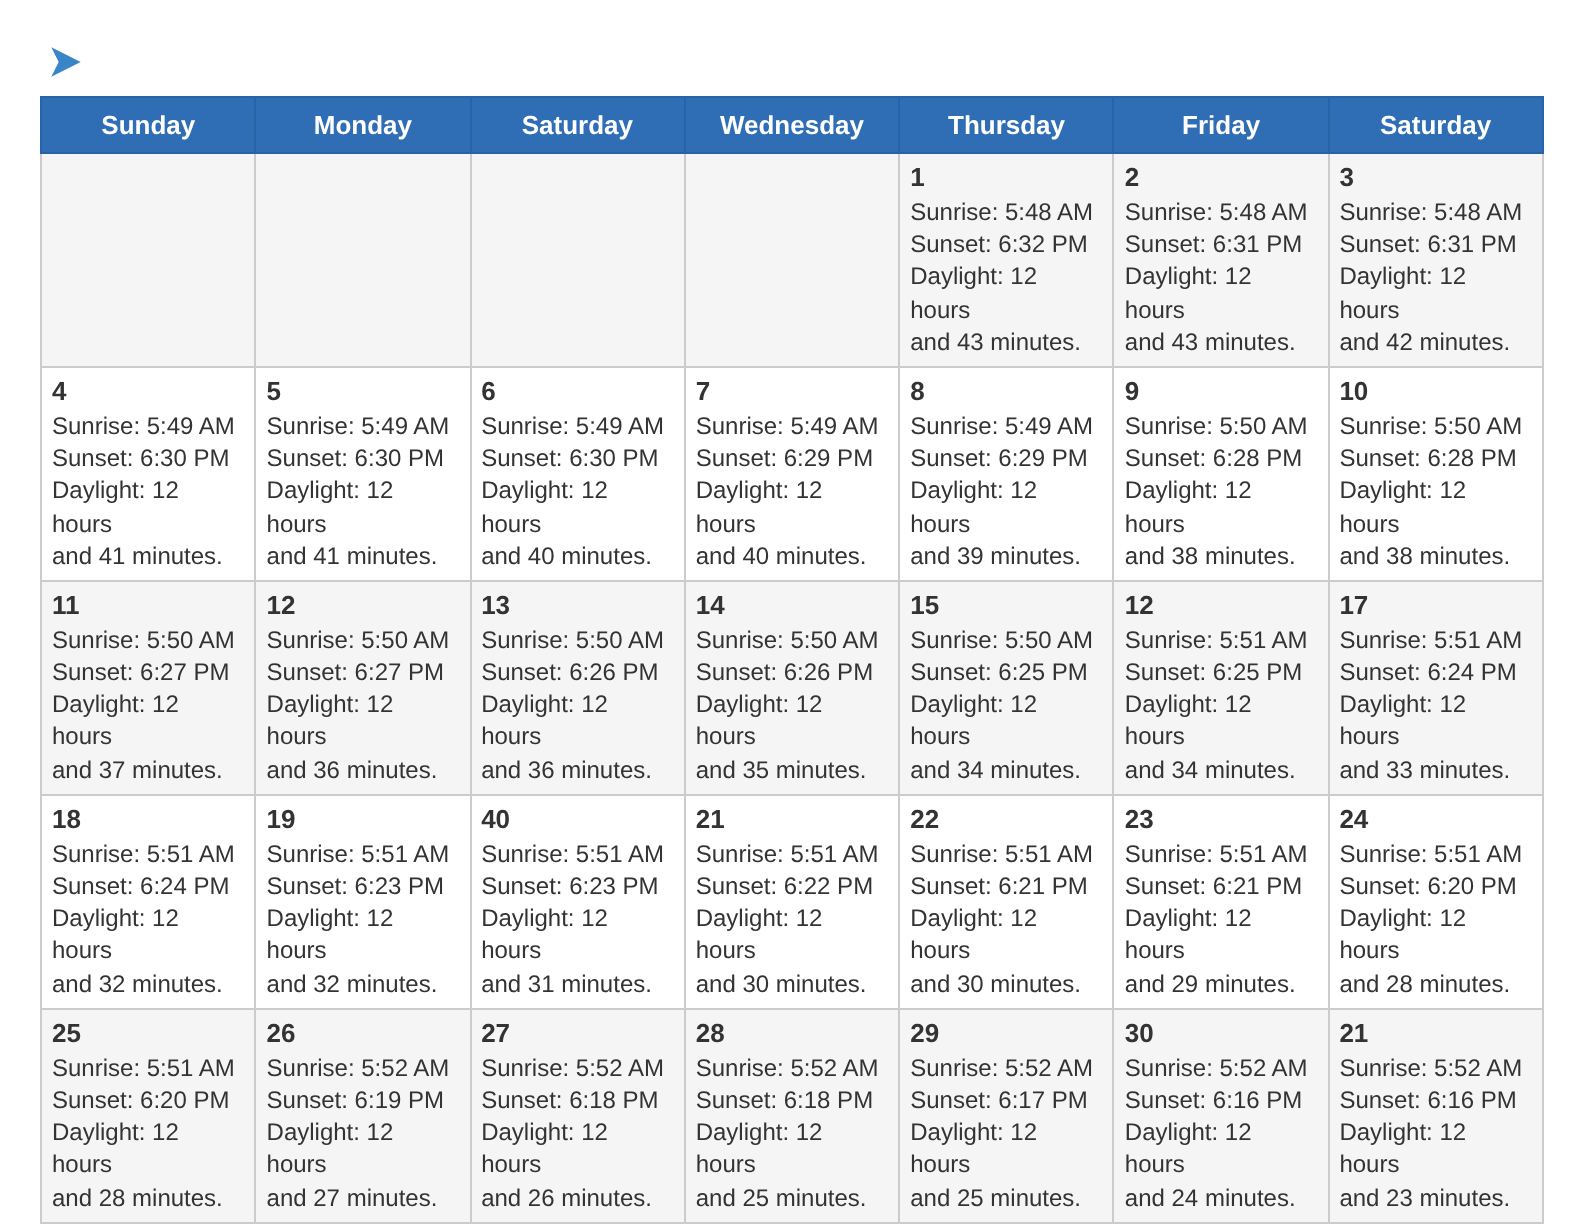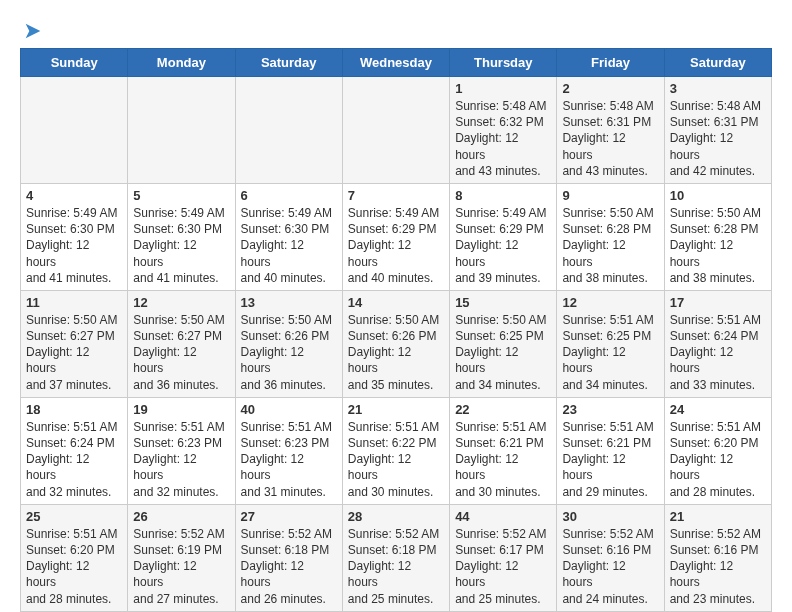--- a/index.html
+++ b/index.html
@@ -329,21 +329,21 @@
 and 26 minutes.</div>
         </td>
         <td>
           <span class="day-number">28</span>
           <div class="cell-info" style="white-space: pre-line;">Sunrise: 5:52 AM
 Sunset: 6:18 PM
 Daylight: 12 hours
 and 25 minutes.</div>
         </td>
         <td>
-          <span class="day-number">44</span>
+          <span class="day-number">29</span>
           <div class="cell-info" style="white-space: pre-line;">Sunrise: 5:52 AM
 Sunset: 6:17 PM
 Daylight: 12 hours
 and 25 minutes.</div>
         </td>
         <td>
           <span class="day-number">30</span>
           <div class="cell-info" style="white-space: pre-line;">Sunrise: 5:52 AM
 Sunset: 6:16 PM
 Daylight: 12 hours

